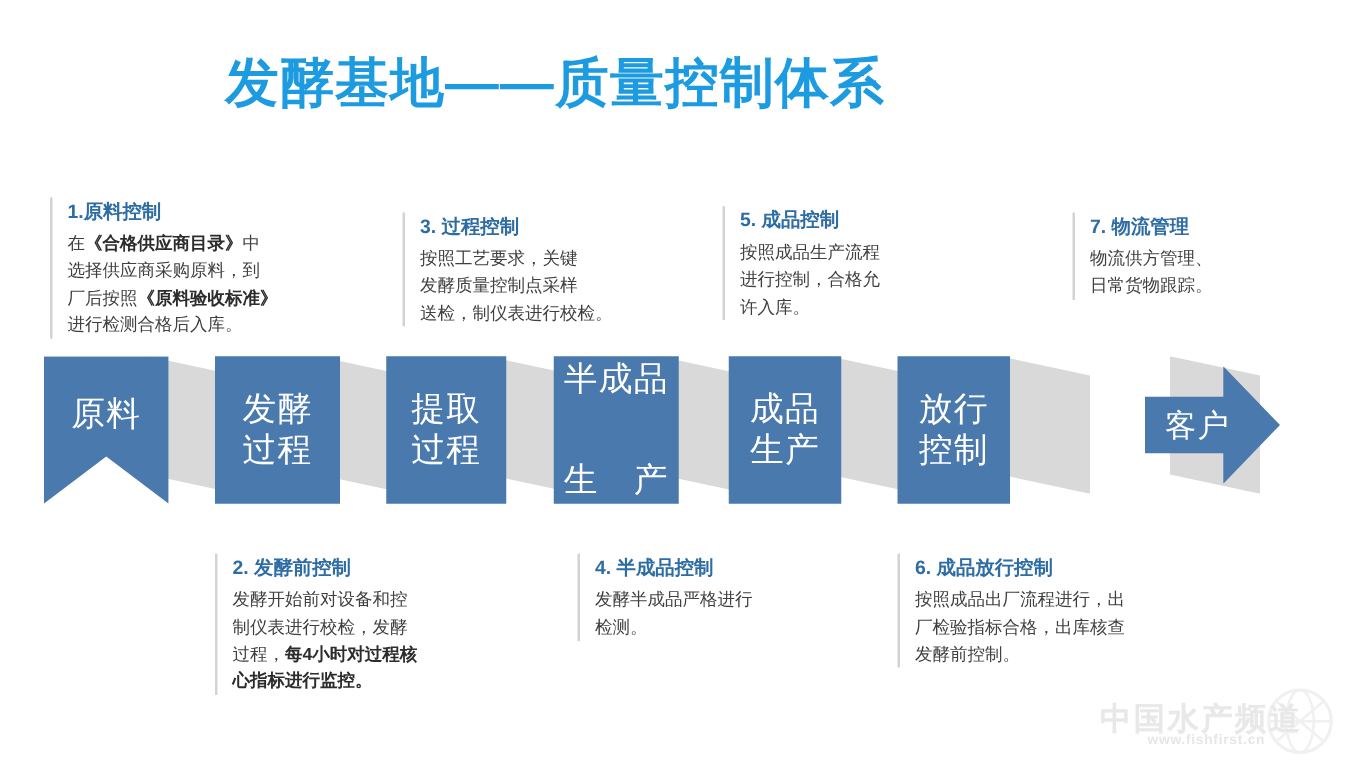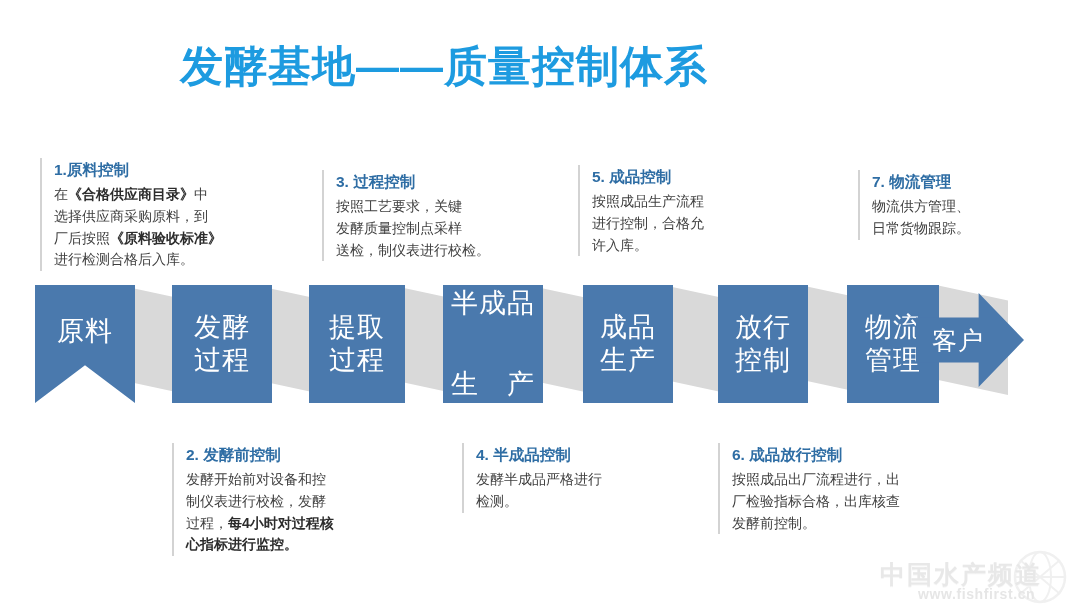--- a/index.html
+++ b/index.html
@@ -131,21 +131,21 @@
     color: #e8e8e8;
     letter-spacing: 2px;
     white-space: nowrap;
     text-shadow: 0 1px 0 #f6f6f6;
     text-align: center;
   }
   .wm-url {
     position: absolute;
     left: 42px;
     top: 38px;
-    font-size: 14px;
+    font-size: 11px;
     font-weight: bold;
     color: #e6e6e6;
     letter-spacing: 0.6px;
     white-space: nowrap;
   }
   .wm-globe {
     position: absolute;
     right: 4px;
     top: 2px;
     opacity: 0.55;
@@ -252,24 +252,20 @@
   <div class="step" id="step-4" style="left:583px; width:90px;  height:118px;">
     <span class="l1">成品</span>
     <span class="l2">生产</span>
   </div>
 
   <div class="step" id="step-5" style="left:718px; width:90px;  height:118px;">
     <span class="l1">放行</span>
     <span class="l2">控制</span>
   </div>
 
-  <div class="step" id="step-6" style="left:847px; width:92px;  height:118px;">
-    <span class="l1">物流</span>
-    <span class="l2">管理</span>
-  </div>
 
   <div class="arrow" style="left:916px;">
     <span>客户</span>
   </div>
 </div>
 
 <div class="watermark">
   <svg class="wm-globe" width="56" height="54" viewBox="0 0 56 54">
     <circle cx="28" cy="27" r="25" fill="none" stroke="#e4e4e4" stroke-width="2.5"></circle>
     <ellipse cx="28" cy="27" rx="11" ry="25" fill="none" stroke="#e4e4e4" stroke-width="2"></ellipse>

